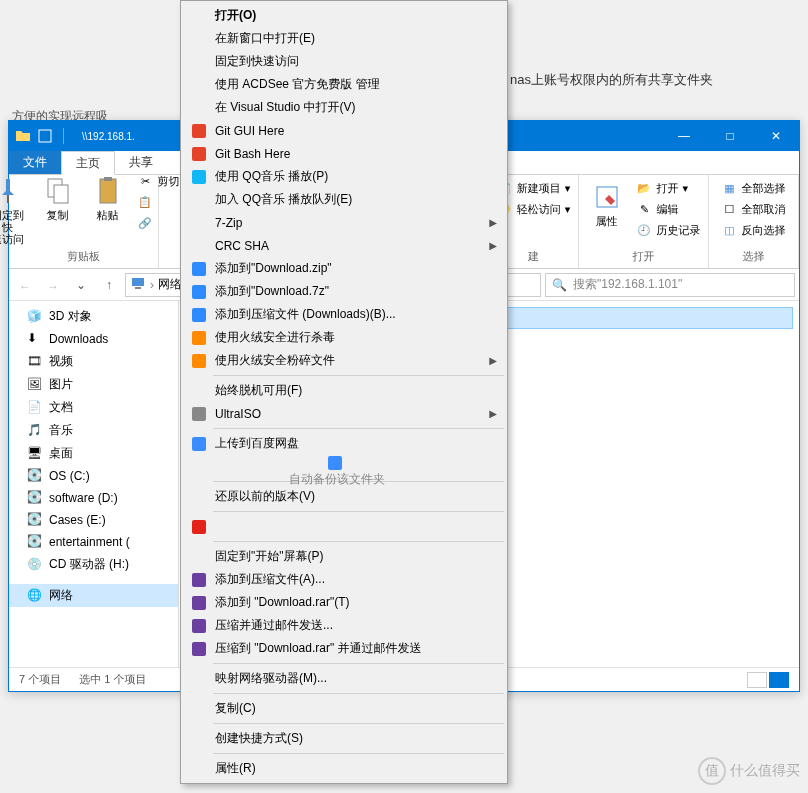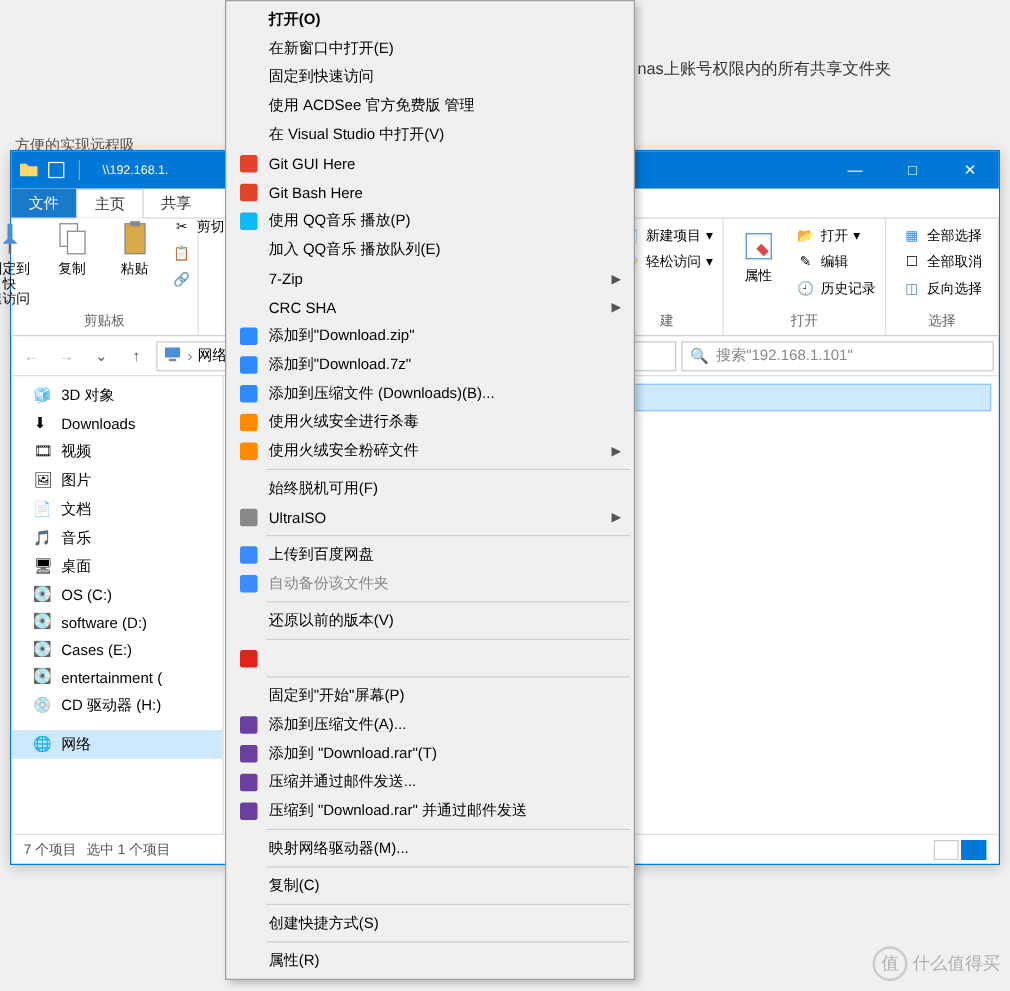--- a/index.html
+++ b/index.html
@@ -1,18 +1,18 @@
 <!DOCTYPE html>
 <html><head>
 <meta charset="utf-8">
 <style>
 * { margin: 0; padding: 0; box-sizing: border-box; font-family: "Microsoft YaHei", "Segoe UI", sans-serif; }
 body { width: 808px; height: 793px; background: #f0f0f0; overflow: hidden; position: relative; font-size: 12px; }
 
-.bg-text { position: absolute; top: 46px; left: 510px; font-size: 13px; color: #333; }
+.bg-text { position: absolute; top: 71px; left: 510px; font-size: 13px; color: #333; }
 .bg-hint { position: absolute; top: 108px; left: 12px; font-size: 12px; color: #555; }
 
 .explorer {
   position: absolute; top: 120px; left: 8px; width: 792px; height: 572px;
   background: #fff; border: 1px solid #0078d7;
   box-shadow: 0 2px 10px rgba(0,0,0,0.2);
 }
 
 .titlebar { height: 30px; background: #0078d7; display: flex; align-items: center; color: #fff; }
 .tb-left { display: flex; align-items: center; gap: 6px; padding-left: 6px; }
@@ -46,35 +46,35 @@
 
 .body { display: flex; height: calc(100% - 30px - 24px - 94px - 32px - 24px); }
 .sidebar { width: 170px; border-right: 1px solid #e0e0e0; overflow: hidden; padding: 4px 0; }
 .sb-item { display: flex; align-items: center; gap: 6px; padding: 3px 6px 3px 18px; font-size: 12px; white-space: nowrap; }
 .sb-item.sel { background: #cde8ff; }
 .sb-ico { width: 16px; height: 16px; display: inline-flex; }
 .content { flex: 1; padding: 6px; }
 .file-row { display: flex; align-items: center; gap: 6px; padding: 3px 6px; font-size: 12px; }
 .file-row.sel { background: #cde8ff; border: 1px solid #8cc8ff; }
 
-.status { height: 24px; border-top: 1px solid #e0e0e0; display: flex; align-items: center; padding: 0 10px; font-size: 11px; color: #555; gap: 8px; }
+.status { height: 24px; border-top: 1px solid #e0e0e0; display: flex; align-items: center; padding: 0 10px; font-size: 11px; color: #555; gap: 18px; }
 .status .views { margin-left: auto; display: flex; gap: 2px; }
 .view-btn { width: 20px; height: 16px; border: 1px solid #ccc; }
 .view-btn.sel { background: #0078d7; border-color: #0078d7; }
 
 
 .ctx {
   position: absolute; top: 0; left: 180px; width: 328px;
   background: #f0f0f0; border: 1px solid #a0a0a0;
   box-shadow: 3px 3px 6px rgba(0,0,0,0.25);
   padding: 3px 2px; z-index: 100;
 }
 .ctx-item { display: flex; align-items: center; height: 23px; padding: 0 22px 0 4px; font-size: 12px; position: relative; justify-content: space-between; }
 .ctx-item.bold { font-weight: bold; }
-.ctx-item.disabled { color: #888; }
+.ctx-item.disabled { color: #888; flex-direction: column; }
 .ctx-ico { width: 24px; height: 18px; display: flex; align-items: center; justify-content: center; }
 .ctx-lbl { flex: 1; padding-left: 4px; }
 .ctx-arrow { position: absolute; right: 8px; font-size: 10px; color: #555; }
 .ctx-sep { height: 1px; background: #d0d0d0; margin: 3px 1px 3px 30px; }
 
 .watermark { position: absolute; bottom: 8px; right: 8px; opacity: 0.35; font-size: 14px; color: #333; display: flex; align-items: center; gap: 4px; }
 .wm-circle { width: 28px; height: 28px; border: 2px solid #888; border-radius: 50%; display: flex; align-items: center; justify-content: center; font-size: 14px; }
 </style>
 </head>
 <body>

